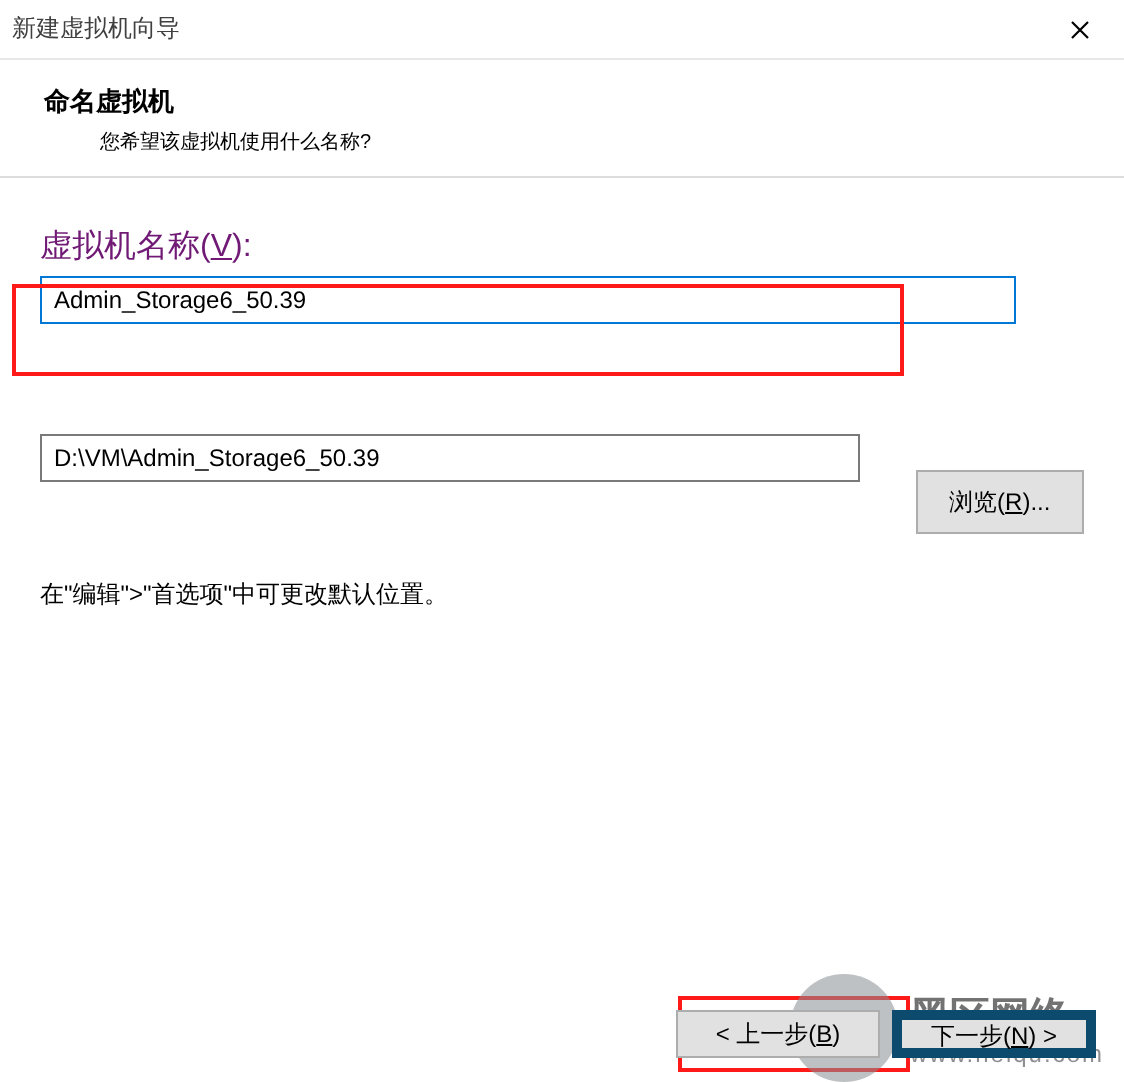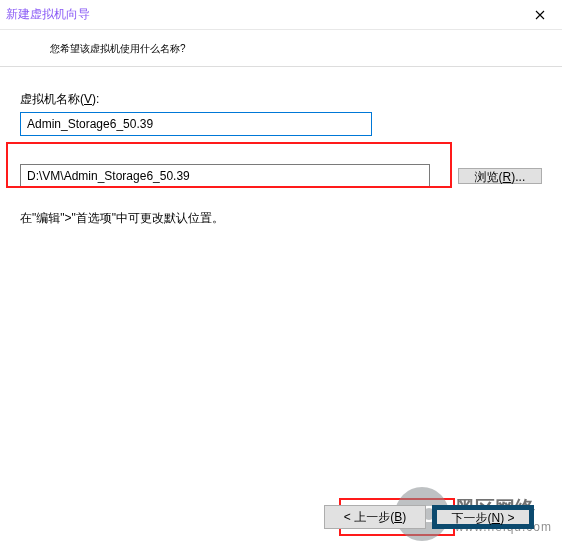--- a/index.html
+++ b/index.html
@@ -13,42 +13,42 @@
       overflow: hidden;
     }
     .titlebar {
       display: flex;
       align-items: center;
       justify-content: space-between;
       height: 30px;
       padding: 0 0 0 6px;
       border-bottom: 1px solid #e8e8e8;
     }
-    .titlebar-title { font-size: 12px; color: #8b5cf6; }
+    .titlebar-title { font-size: 12px; color: #404040; }
     .close-btn {
       width: 44px; height: 30px;
       display: flex; align-items: center; justify-content: center;
       cursor: pointer;
     }
     .close-btn svg { width: 10px; height: 10px; }
 
     .header {
       padding: 12px 10px 10px 22px;
       border-bottom: 1px solid #ddd;
     }
     .header-title { font-weight: bold; font-size: 13px; color: #000; margin-bottom: 4px; }
     .header-subtitle { font-size: 10px; margin-left: 28px; color: #000; }
 
     .content {
       padding: 24px 20px 10px 20px;
     }
-    .field-label { font-size: 12px; margin-bottom: 4px; color: #000000; }
+    .field-label { font-size: 16px; margin-bottom: 4px; color: #701a75; }
     .field-label .underline { text-decoration: underline; }
     .text-input {
-      width: 352px;
+      width: 488px;
       height: 24px;
       border: 1px solid #7a7a7a;
       padding: 2px 6px;
       font-size: 12px;
       font-family: inherit;
       outline: none;
     }
     .text-input.focused { border: 1px solid #0078d7; }
 
     .highlight-red {
@@ -69,34 +69,35 @@
       width: 428px;
       height: 24px;
       border: 1px solid #7a7a7a;
       padding: 2px 6px;
       font-size: 12px;
       font-family: inherit;
       background: #fff;
     }
     .browse-btn {
       width: 88px;
-      height: 16px;
+      height: 32px;
       border: 1px solid #adadad;
       background: #e1e1e1;
       font-size: 12px;
       cursor: pointer;
       font-family: inherit;
+      margin-top: 45px;
     }
 
     .helper-text { margin-top: 22px; font-size: 12px; color: #000; }
 
     .footer {
       position: absolute;
       bottom: 12px;
-      right: 28px;
+      right: 14px;
       display: flex;
       gap: 6px;
     }
     .wiz-btn {
       min-width: 102px;
       height: 24px;
       border: 1px solid #adadad;
       background: #e1e1e1;
       font-size: 12px;
       cursor: pointer;
@@ -150,20 +151,21 @@
 <div class="titlebar">
   <span class="titlebar-title">新建虚拟机向导</span>
   <div class="close-btn">
     <svg viewBox="0 0 10 10">
         <path d="M1 1 L9 9 M9 1 L1 9" stroke="#000" stroke-width="1.1" fill="none"></path>
       </svg>
   </div>
 </div>
 
 <div class="header">
+  <div class="header-title">命名虚拟机</div>
   <div class="header-subtitle">您希望该虚拟机使用什么名称?</div>
 </div>
 
 <div class="content">
 
   <div class="field-label">
     <span>虚拟机名称(</span><span class="underline">V</span><span>):</span>
   </div>
   <input class="text-input focused" type="text" value="Admin_Storage6_50.39" style="">
 

